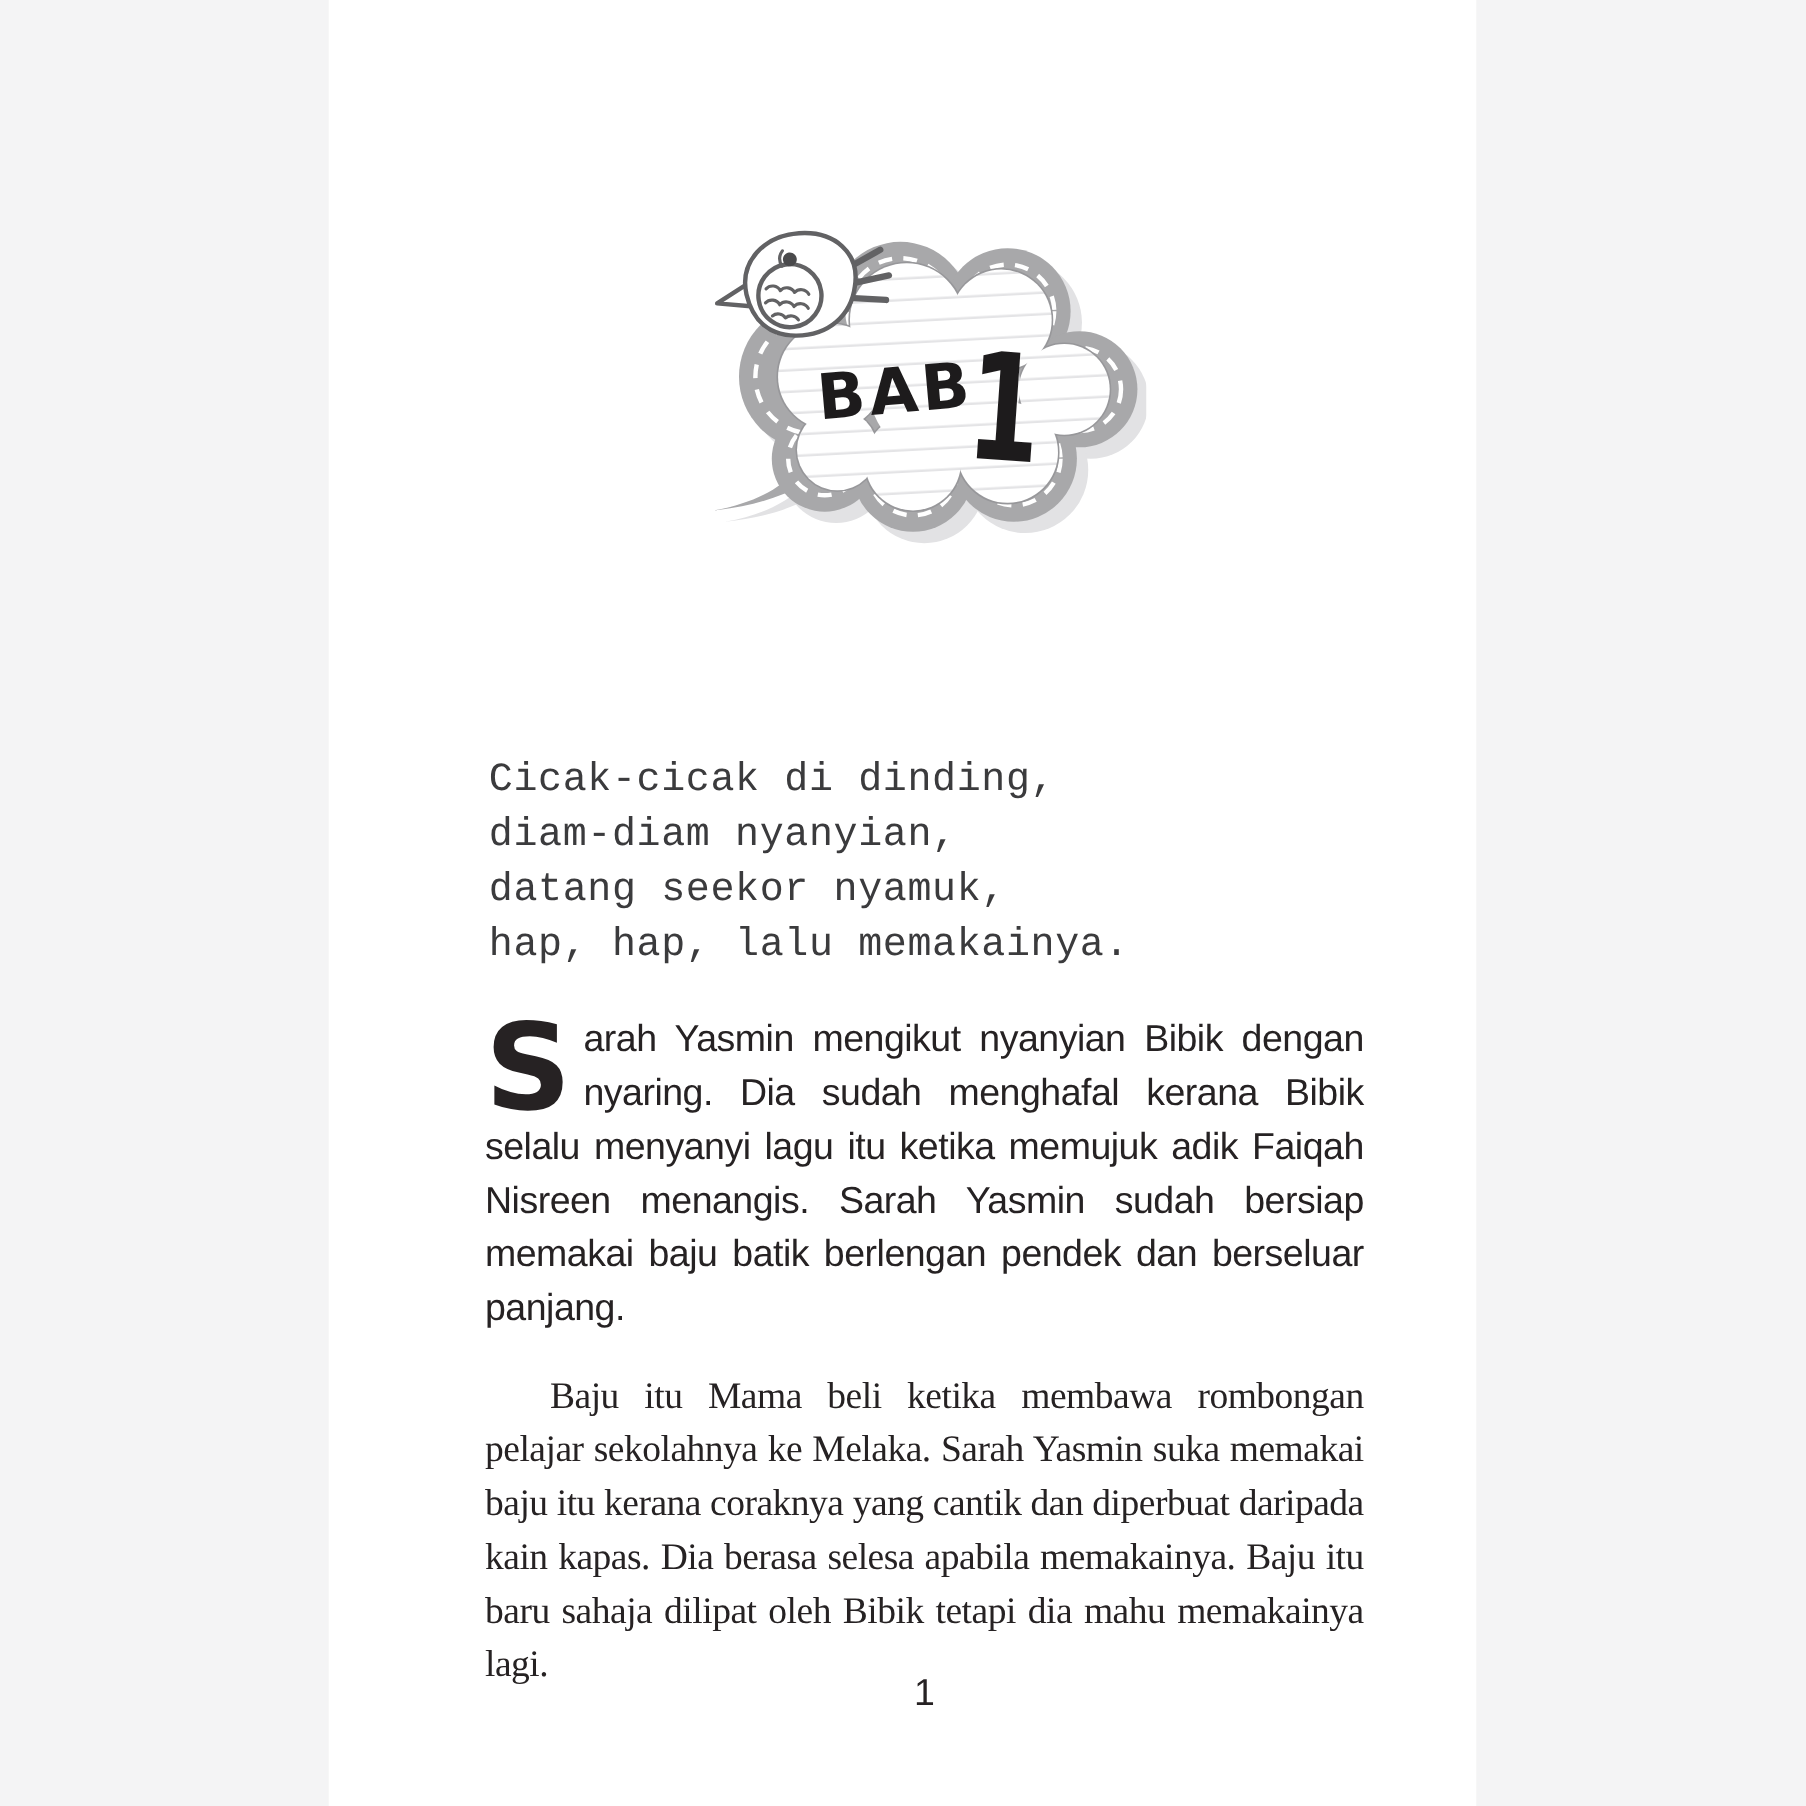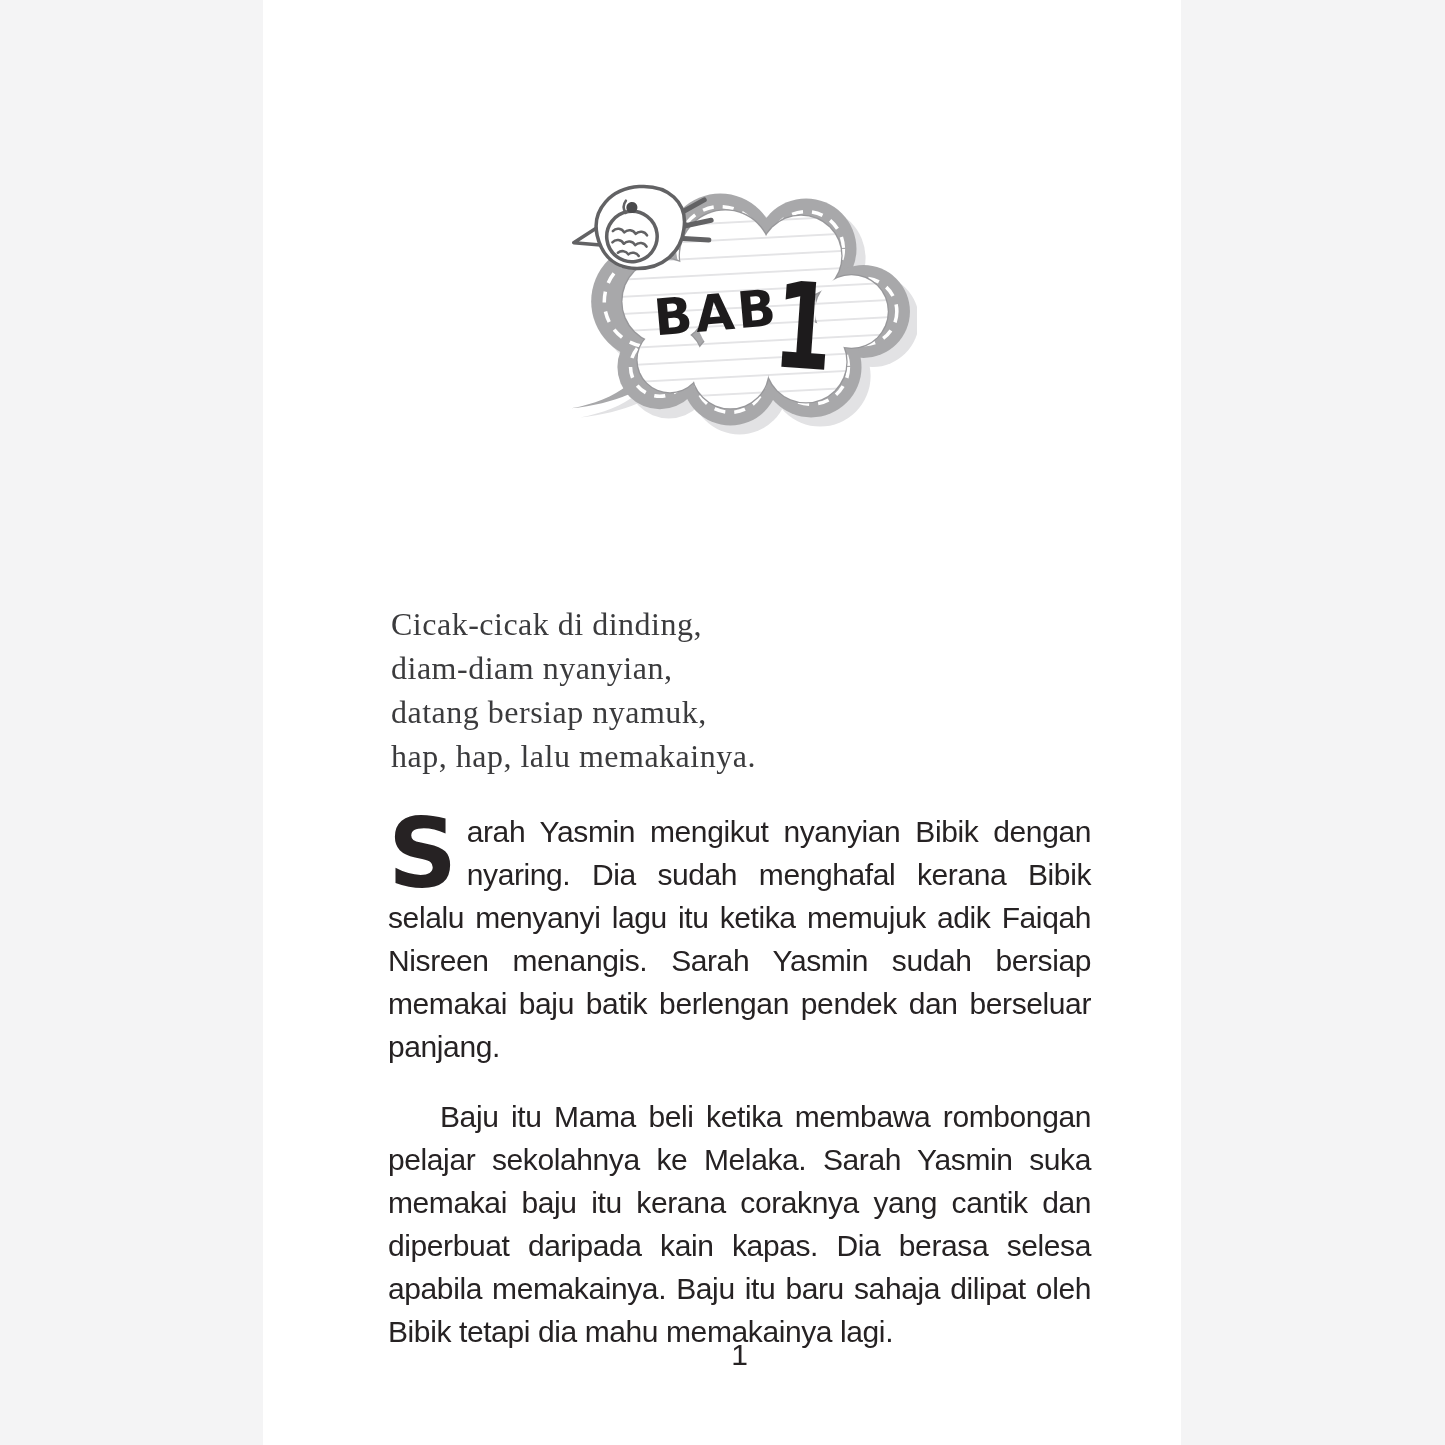--- a/index.html
+++ b/index.html
@@ -23,41 +23,42 @@
     position: absolute;
     left: 306px;
     top: 180px;
     width: 348px;
     height: 268px;
   }
   .poem {
     position: absolute;
     left: 128px;
     top: 602px;
-    font-family: Liberation Serif, serif;
+    font-family: Liberation Mono, monospace;
     font-size: 32px;
     line-height: 44px;
     color: #3b3b3d;
     letter-spacing: 0.5px;
   }
   .body-text {
     position: absolute;
     left: 125px;
     top: 810px;
     width: 703px;
     color: #262223;
     font-size: 30px;
     line-height: 43px;
     letter-spacing: -0.4px;
     text-align: justify;
   }
   .body-text p { margin: 0; }
   .para-2 {
     margin-top: 27px !important;
     text-indent: 52px;
+    font-family: Liberation Serif, serif;
   }
   .dropcap {
     float: left;
     font-family: "DejaVu Sans", sans-serif;
     font-weight: bold;
     font-size: 96px;
     line-height: 80px;
     height: 82px;
     margin: 4px 10px 0 0;
     color: #262223;
@@ -158,21 +159,21 @@
           <path d="M46,72 a7,7 0 0 1 10,3 a7,7 0 0 1 10,3" fill="none" stroke-width="2.5"></path>
           <path d="M66,24 a5.5,5.5 0 1 1 -0.1,0 Z" fill="#4a4a4c" stroke="none"></path>
           <path d="M61,22 q-5,5 -2,12" fill="none" stroke-width="2.5"></path>
         </g>
       </svg>
     </div>
 
     <div class="poem">
       <div>Cicak-cicak di dinding,</div>
       <div>diam-diam nyanyian,</div>
-      <div>datang bersiap nyamuk,</div>
+      <div>datang seekor nyamuk,</div>
       <div>hap, hap, lalu memakainya.</div>
     </div>
 
     <div class="body-text">
       <p class="para-1"><span class="dropcap">S</span><span>arah Yasmin mengikut nyanyian Bibik dengan nyaring. Dia sudah menghafal kerana Bibik selalu menyanyi lagu itu ketika memujuk adik Faiqah Nisreen menangis. Sarah Yasmin sudah bersiap memakai baju batik berlengan pendek dan berseluar panjang.</span></p>
       <p class="para-2">Baju itu Mama beli ketika membawa rombongan pelajar sekolahnya ke Melaka. Sarah Yasmin suka memakai baju itu kerana coraknya yang cantik dan diperbuat daripada kain kapas. Dia berasa selesa apabila memakainya. Baju itu baru sahaja dilipat oleh Bibik tetapi dia mahu memakainya lagi.</p>
     </div>
 
     <div class="page-number">1</div>
 

